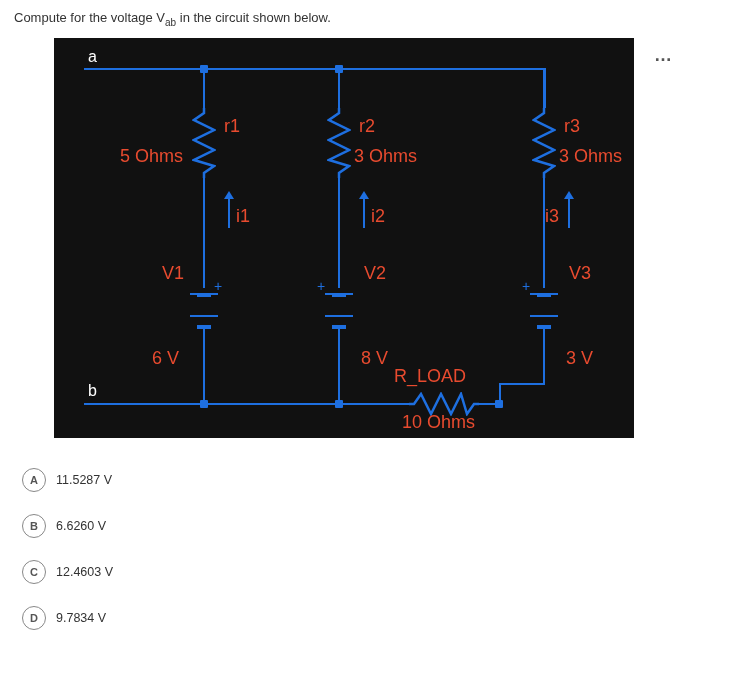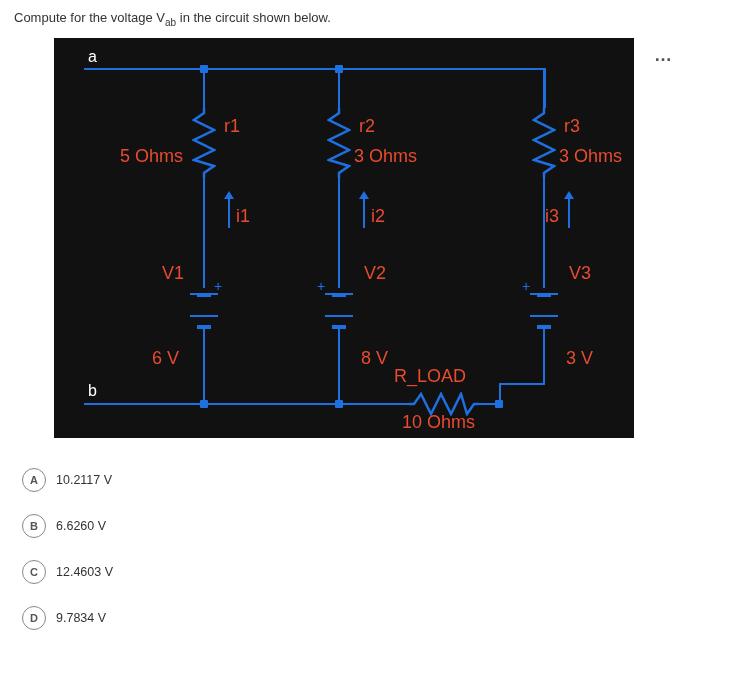--- a/index.html
+++ b/index.html
@@ -161,21 +161,21 @@
     </div>
 
     <div class="more">
       <span>…</span>
     </div>
   </div>
 
   <div class="options">
     <div class="option">
       <div class="opt-circle">A</div>
-      <div class="opt-text">10.2117 V</div>
+      <div class="opt-text">11.5287 V</div>
     </div>
     <div class="option">
       <div class="opt-circle">B</div>
       <div class="opt-text">6.6260 V</div>
     </div>
     <div class="option">
       <div class="opt-circle">C</div>
       <div class="opt-text">12.4603 V</div>
     </div>
     <div class="option">

